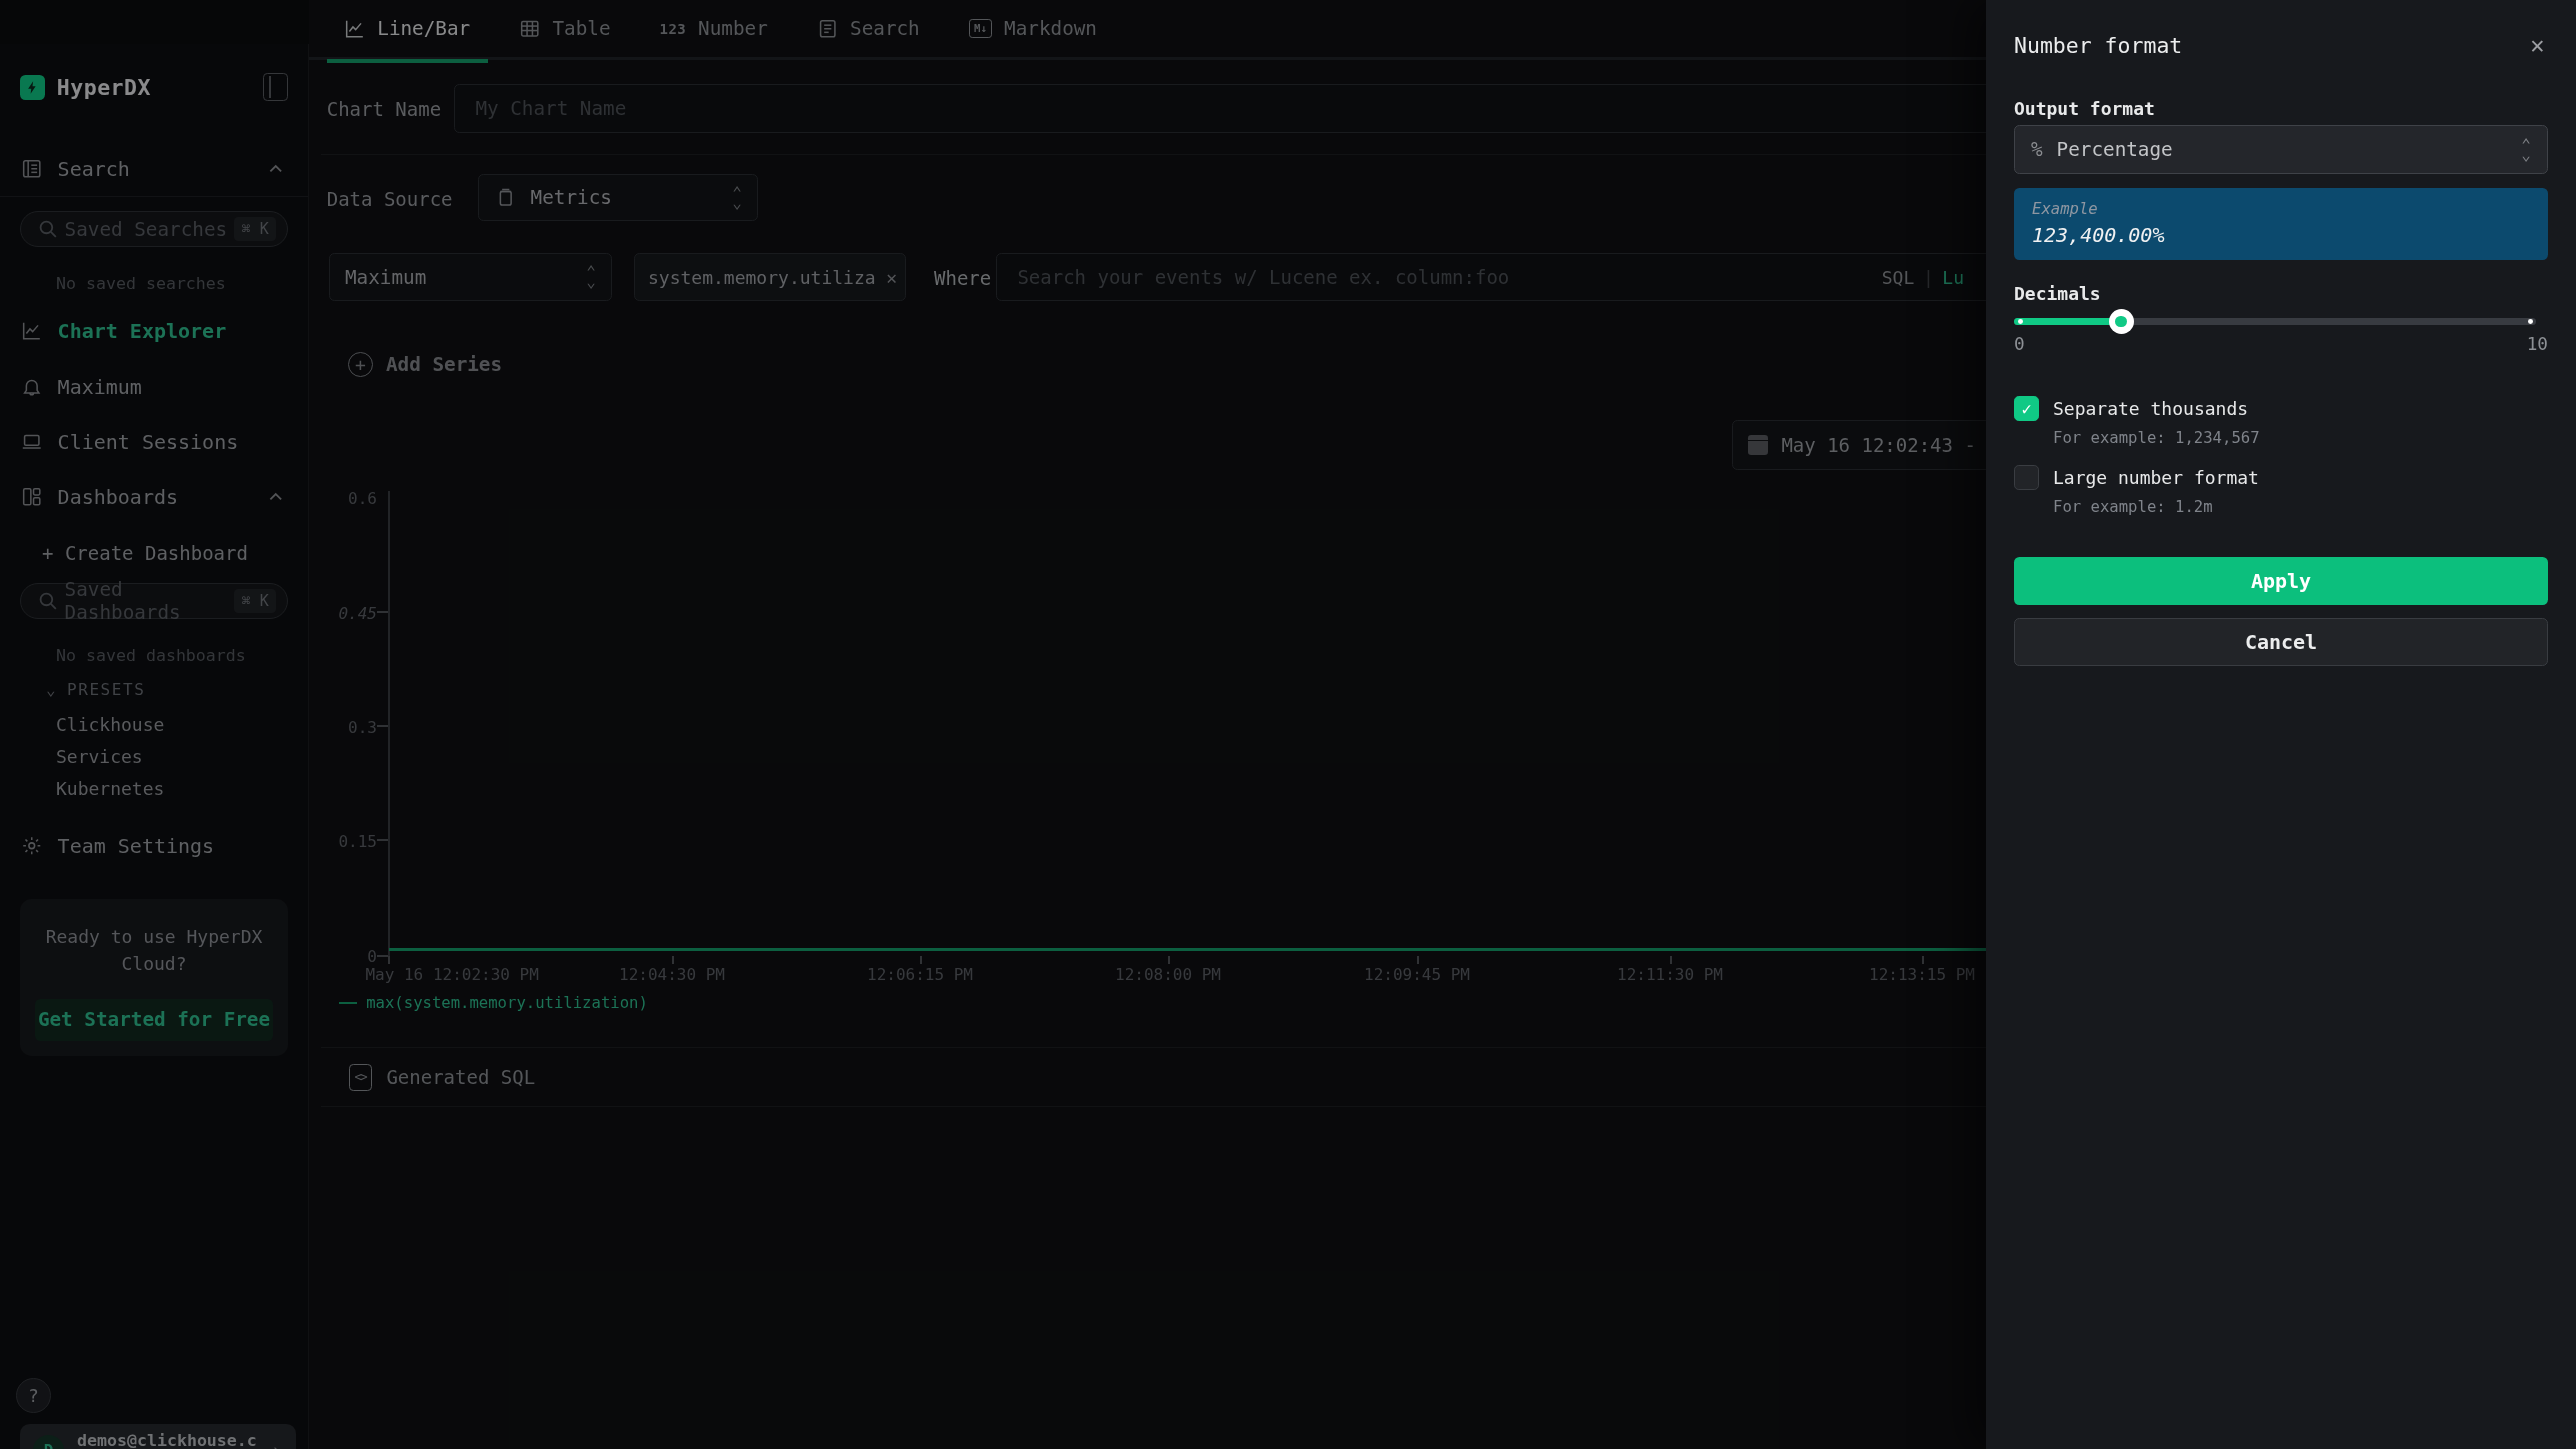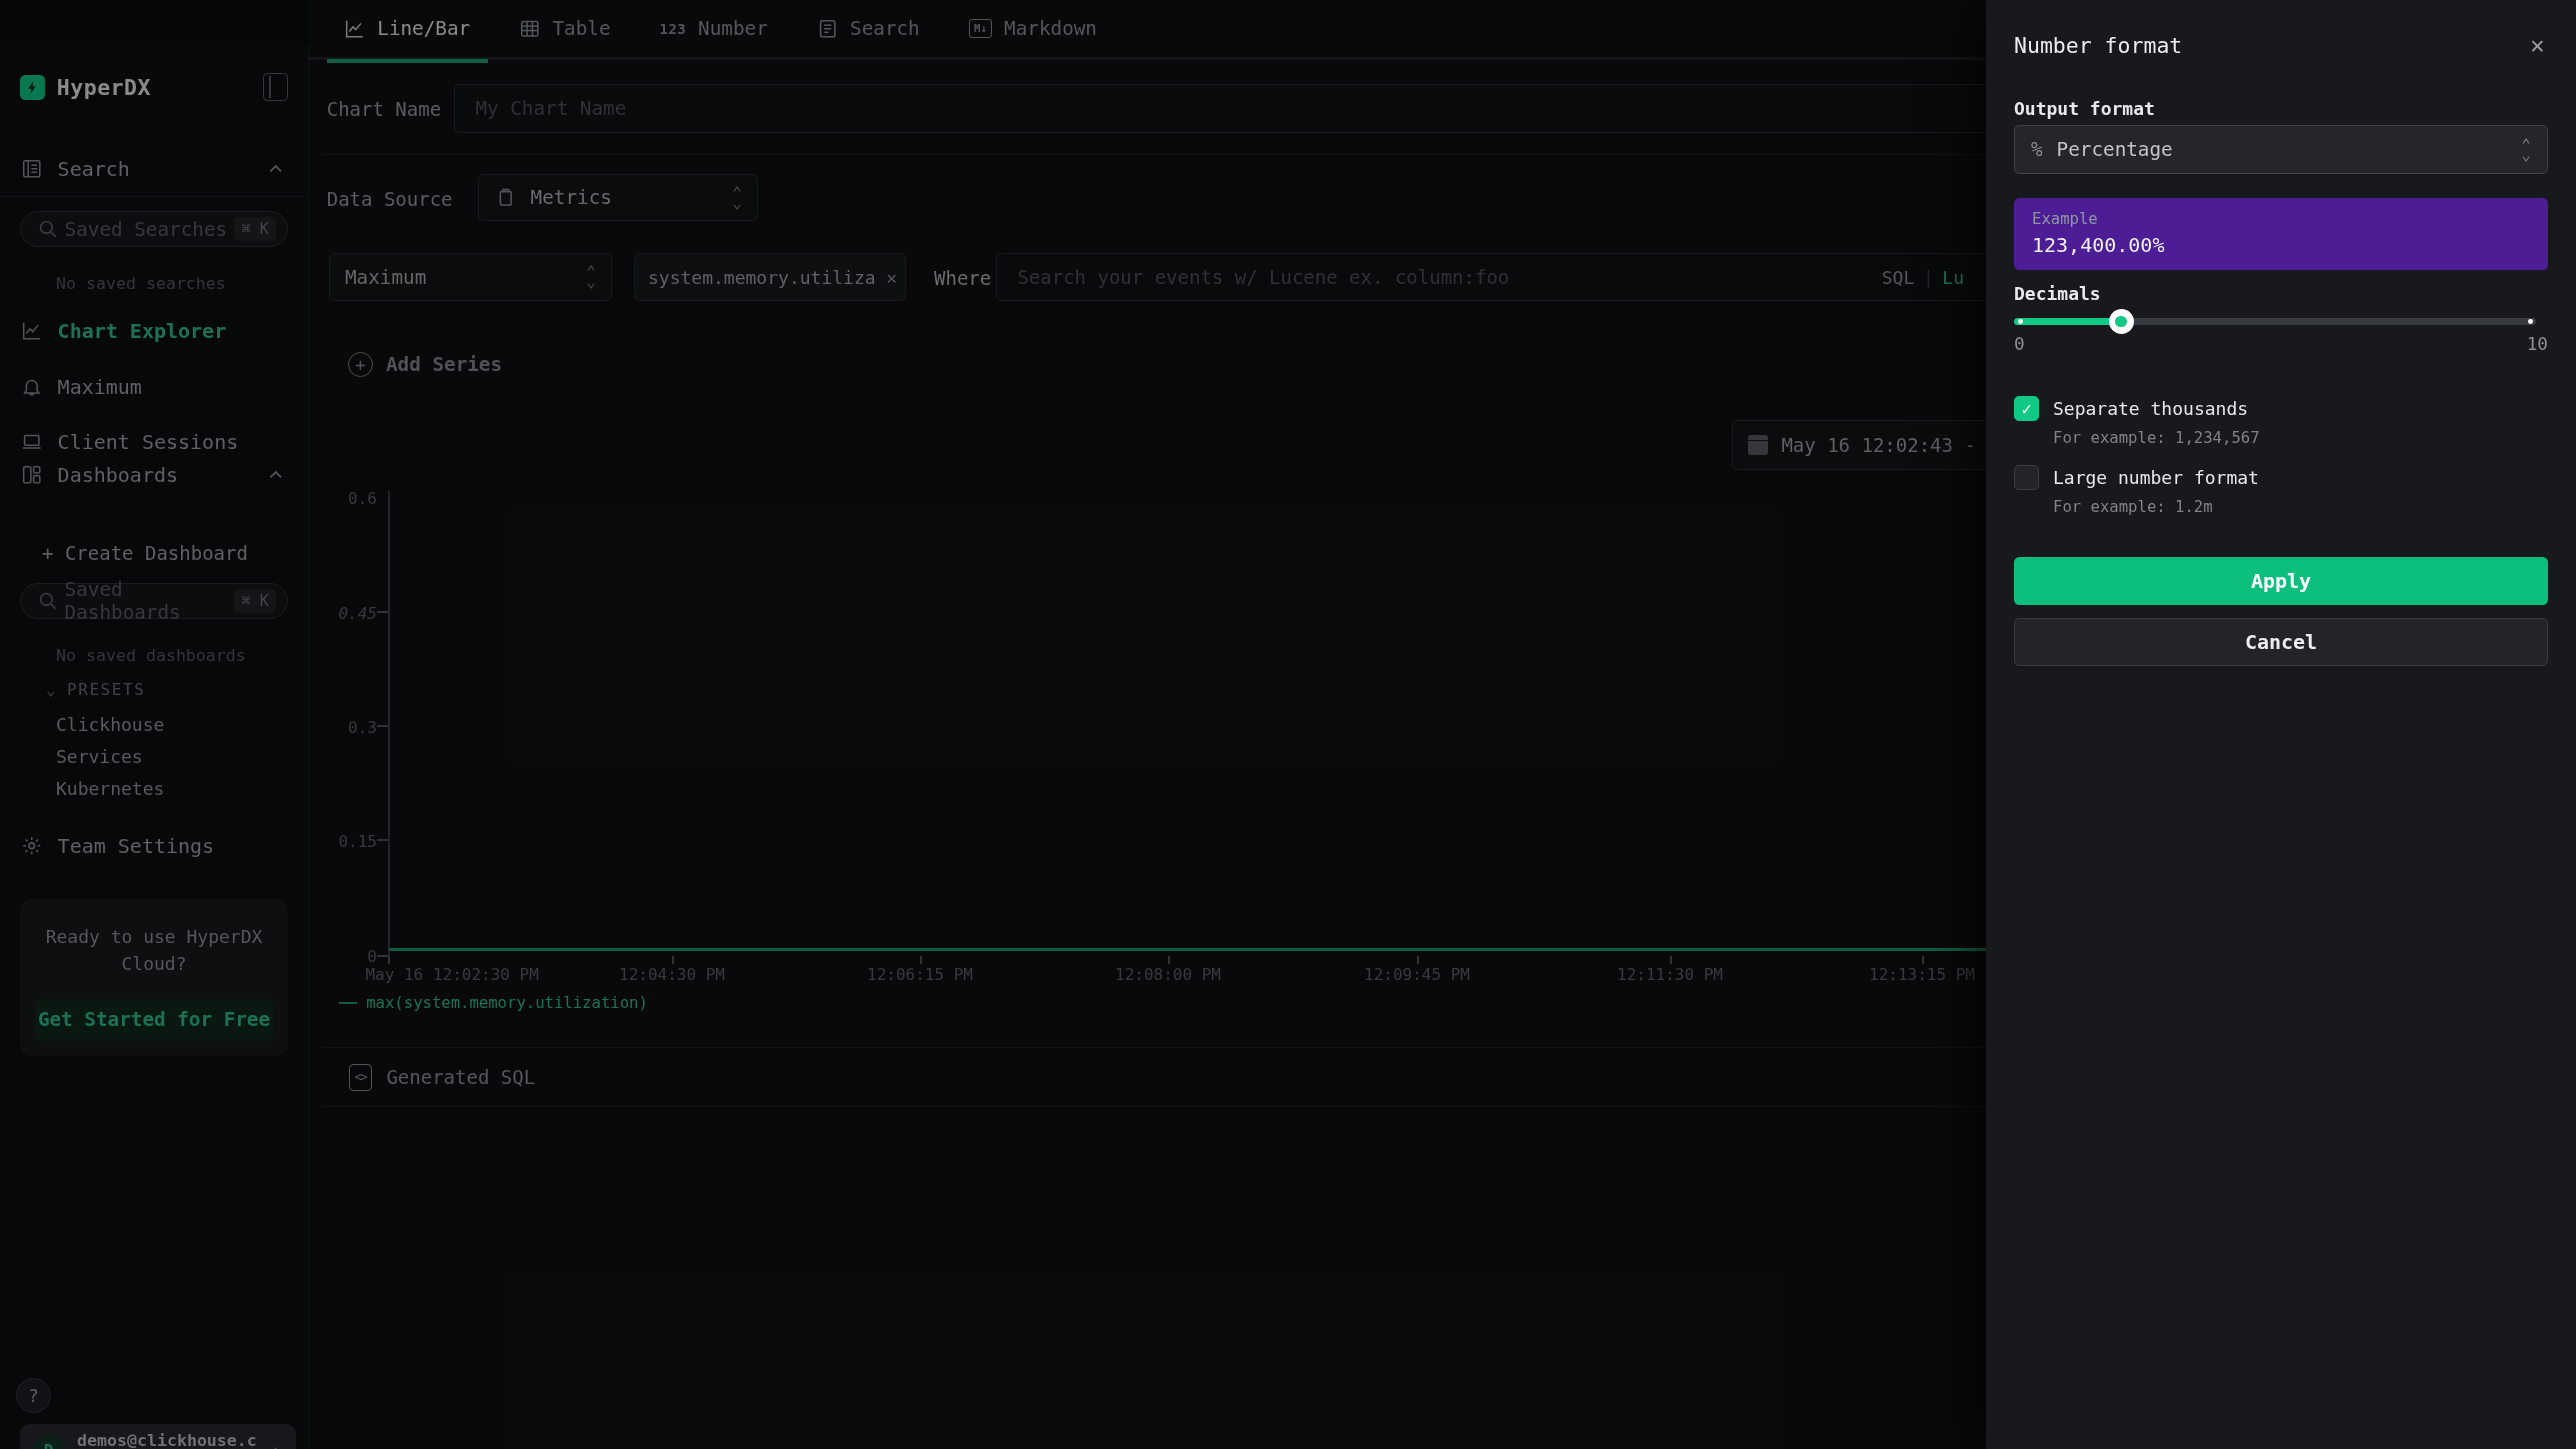--- a/index.html
+++ b/index.html
@@ -80,21 +80,21 @@
   .code-ico{width:23.6px;height:27px;border:1.6px solid #8d9095;border-radius:4.3px;display:flex;align-items:center;justify-content:center;font-size:11.8px;letter-spacing:-1.1px;}
   
   .overlay{position:absolute;inset:0;background:rgba(0,0,0,0.40);z-index:5;}
   .panel{position:absolute;right:0;top:0;width:590px;height:1449px;background:#17191d;z-index:10;box-shadow:-16px 0 43px rgba(0,0,0,.55);padding:0 28px;}
   .p-abs{position:absolute;left:28px;right:28px;}
   .p-title{top:33px;font-size:21.5px;color:#ecedee;}
   .p-close{position:absolute;right:23.6px;top:31px;font-size:23.6px;color:#9c9ea3;width:30px;text-align:center;}
   .p-label{font-size:18px;font-weight:bold;color:#e8e9ea;}
   .fmt-select{top:125px;height:49px;border:1.1px solid #3f4248;border-radius:5.4px;background:#24262b;display:flex;align-items:center;gap:14px;padding:0 16px;font-size:19.3px;color:#c3c5c8;}
   .pct-ico{color:#8b8d91;font-size:19.3px;}
-  .example-box{top:198px;height:72px;background:#4c1d95;border-radius:5.4px;padding:11.8px 18px;}
+  .example-box{top:188px;height:72px;background:#0c4a6e;border-radius:5.4px;padding:11.8px 18px;font-style:italic;}
   .example-label{font-size:15.6px;color:#8f97a2;}
   .example-value{font-size:20px;color:#f0f1f2;margin-top:5.4px;}
   .slider{top:310px;height:21.5px;}
   .slider-track{position:absolute;left:0;right:11.8px;top:7.5px;height:7.5px;border-radius:3.8px;background:#383b41;}
   .slider-fill{position:absolute;left:0;top:7.5px;height:7.5px;border-radius:3.8px 0 0 3.8px;background:var(--accent);width:calc(var(--slider-pct)*1%);}
   .slider-dot{position:absolute;top:9px;width:4.8px;height:4.8px;border-radius:50%;background:#fff;}
   .slider-thumb{position:absolute;top:-1.1px;left:calc(var(--slider-pct)*1% - 12.3px);width:25px;height:25px;border-radius:50%;background:#fff;display:flex;align-items:center;justify-content:center;}
   .slider-thumb:after{content:"";width:11.8px;height:11.8px;border-radius:50%;background:var(--accent);}
   .slider-minmax{top:334px;display:flex;justify-content:space-between;font-size:17.7px;color:#8d9095;}
   .checkrow{display:flex;align-items:flex-start;gap:14px;}
@@ -178,21 +178,21 @@
     <div class="sb-abs nav-row" style="top:380px;height:35px;">
       <span class="nav-ico">
         <svg viewBox="0 0 24 24" fill="none" stroke="#8a8d92" stroke-width="1.7">
             <rect x="4" y="5" width="16" height="11" rx="1.5"></rect>
             <line x1="2" y1="19" x2="22" y2="19"></line>
           </svg>
       </span>
       <span>Client Sessions</span>
     </div>
 
-    <div class="sb-abs nav-row" style="top:413px;height:35px;">
+    <div class="sb-abs nav-row" style="top:435px;height:35px;">
       <span class="nav-ico">
         <svg viewBox="0 0 24 24" fill="none" stroke="#8a8d92" stroke-width="1.7">
             <rect x="3" y="3" width="8" height="18" rx="1.5"></rect>
             <rect x="14" y="3" width="7" height="7" rx="1.5"></rect>
             <rect x="14" y="13" width="7" height="8" rx="1.5"></rect>
           </svg>
       </span>
       <span>Dashboards</span>
       <span class="spacer"></span>
       <span class="nav-ico">

